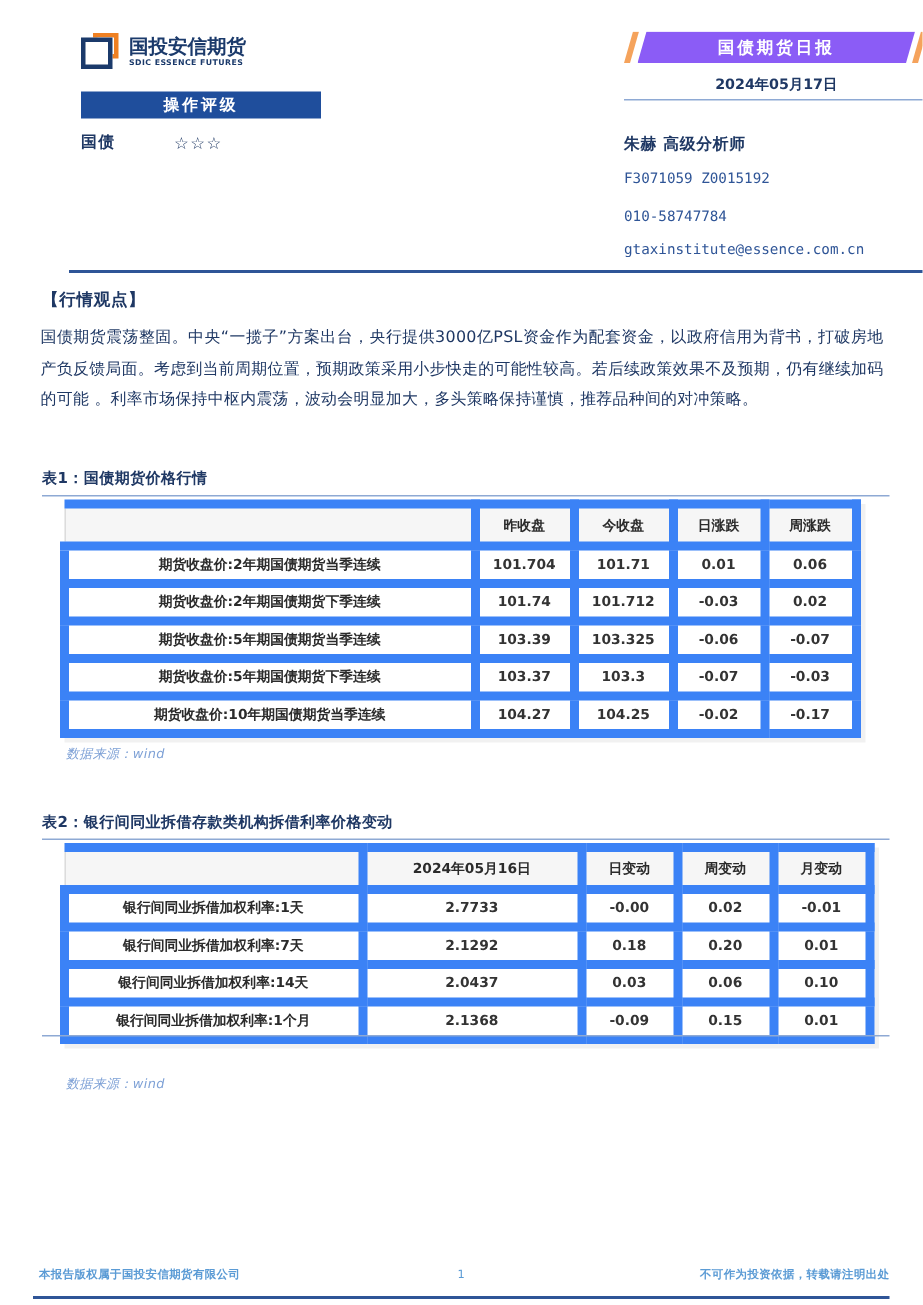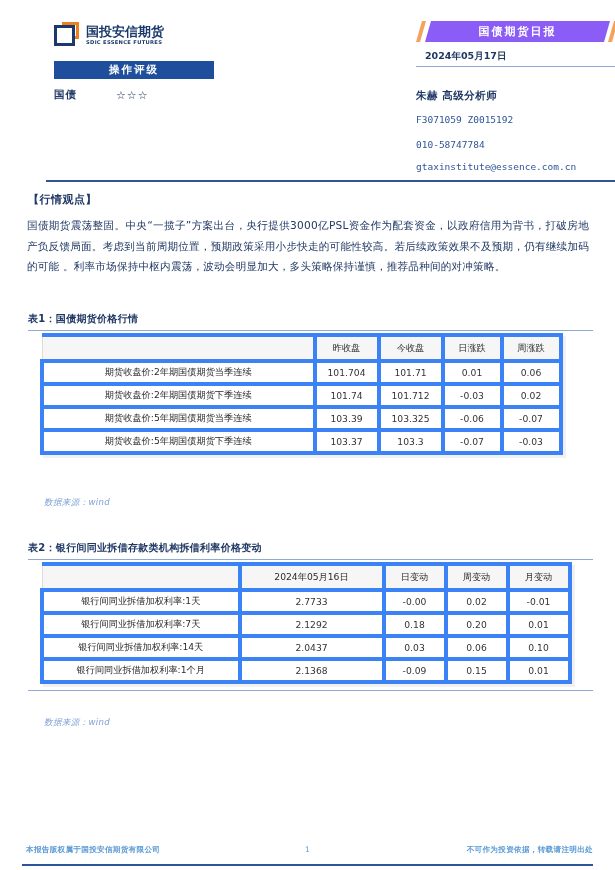--- a/index.html
+++ b/index.html
@@ -135,20 +135,21 @@
   }
   .banner-tickr {
     left: 584px;
     -webkit-clip-path: polygon(6px 0, 10px 0, 4px 21px, 0 21px);
     clip-path: polygon(6px 0, 10px 0, 4px 21px, 0 21px);
   }
   .report-date {
     position: absolute;
     left: 401px; top: 50px;
     width: 185px;
+    text-align: center;
     font-size: 9.5px;
     font-weight: bold;
     color: #1f3864;
   }
   .date-rule {
     position: absolute;
     left: 392px; top: 66px;
     width: 201px;
     height: 1px;
     background: #8ea9d4;
@@ -221,26 +222,26 @@
   .dtable {
     position: absolute;
     border-collapse: collapse;
     font-size: 9.2px;
     color: #333333;
     background: #ffffff;
     box-shadow: 3px 3px 0 rgba(0,0,0,0.055);
     font-family: "DejaVu Sans", "Liberation Sans", sans-serif;
   }
   .dtable th, .dtable td {
-    border: 4px solid #3b82f6;
+    border: 6px solid #3b82f6;
     padding: 0;
     height: 19px;
     text-align: center;
     vertical-align: middle;
-    font-weight: normal;
+    font-weight: bold;
     white-space: nowrap;
   }
   .dtable thead th {
     background: #f6f6f6;
     height: 22px;
     color: #2b2b2b;
   }
   .dtable .rowlab {
     text-align: center;
     padding: 0 6px;
@@ -366,20 +367,27 @@
         <td>-0.06</td>
         <td>-0.07</td>
       </tr>
       <tr>
         <td class="rowlab">期货收盘价:5年期国债期货下季连续</td>
         <td>103.37</td>
         <td>103.3</td>
         <td>-0.07</td>
         <td>-0.03</td>
       </tr>
+      <tr>
+        <td class="rowlab">期货收盘价:10年期国债期货当季连续</td>
+        <td>104.27</td>
+        <td>104.25</td>
+        <td>-0.02</td>
+        <td>-0.17</td>
+      </tr>
     </tbody>
 </table>
 <div class="source-note" style="left:44px; top:497px;">数据来源：wind</div>
 
 <div class="table-title" style="left:28px; top:541px;">表2：银行间同业拆借存款类机构拆借利率价格变动</div>
 <div class="table-rule" style="left:28px; top:559px; width:565px;"></div>
 <table class="dtable" id="table2" style="left:40px; top:562px;">
   <thead>
       <tr>
         <th class="corner" style="width: 195px;"></th>

